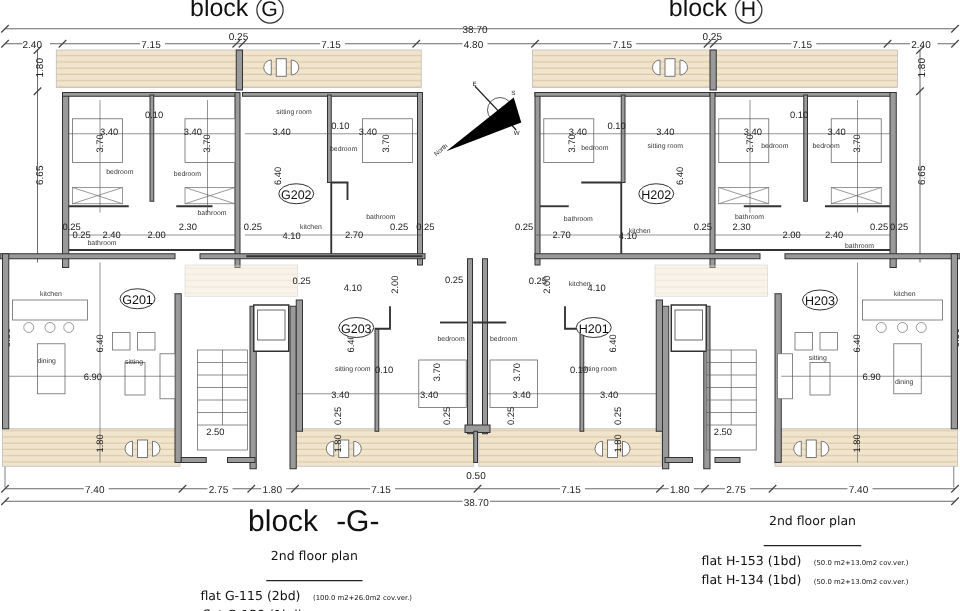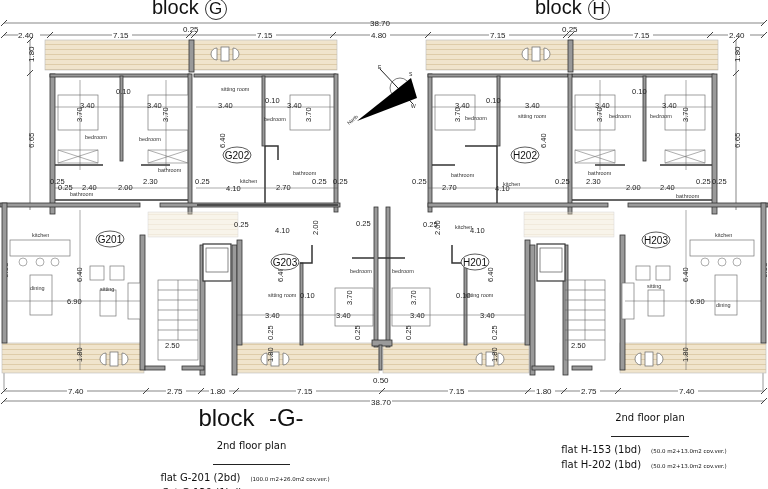--- a/index.html
+++ b/index.html
@@ -459,26 +459,26 @@
   </g>
 </svg>
 
 <div class="caption" style="left:145px; top:404px; width:200px;">
   <div style="padding-left:12px;">
     <span class="big">block</span>
     <span class="big" style="margin-left:10px;">-G-</span>
   </div>
   <div style="padding-left:13px; margin-top:3px;"><span class="sub">2nd floor plan</span></div>
   <div style="margin-top:6px;">
-    <div class="flat-row"><span>flat G-201 (2bd)</span><span class="note">(100.0 m2+26.0m2 cov.ver.)</span></div>
+    <div class="flat-row"><span>flat G-115 (2bd)</span><span class="note">(100.0 m2+26.0m2 cov.ver.)</span></div>
     <div class="flat-row"><span>flat G-139 (1bd)</span><span class="note">(50.0 m2+13.0m2 cov.ver.)</span></div>
 
   </div>
 </div>
 
 <div class="caption" style="left:534px; top:404px; width:220px;">
   <div style="padding-left:12px; margin-top:3px;"><span class="sub">2nd floor plan</span></div>
   <div style="margin-top:6px;">
     <div class="flat-row"><span>flat H-153 (1bd)</span><span class="note">(50.0 m2+13.0m2 cov.ver.)</span></div>
-    <div class="flat-row"><span>flat H-202 (1bd)</span><span class="note">(50.0 m2+13.0m2 cov.ver.)</span></div>
+    <div class="flat-row"><span>flat H-134 (1bd)</span><span class="note">(50.0 m2+13.0m2 cov.ver.)</span></div>
 
   </div>
 </div>
 
 </body></html>

